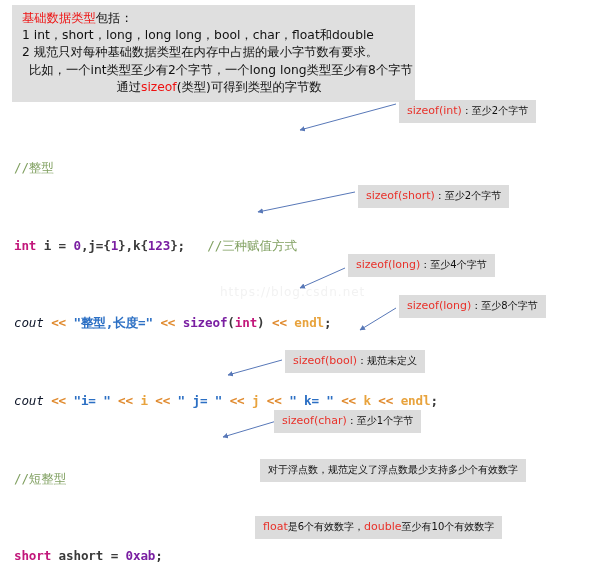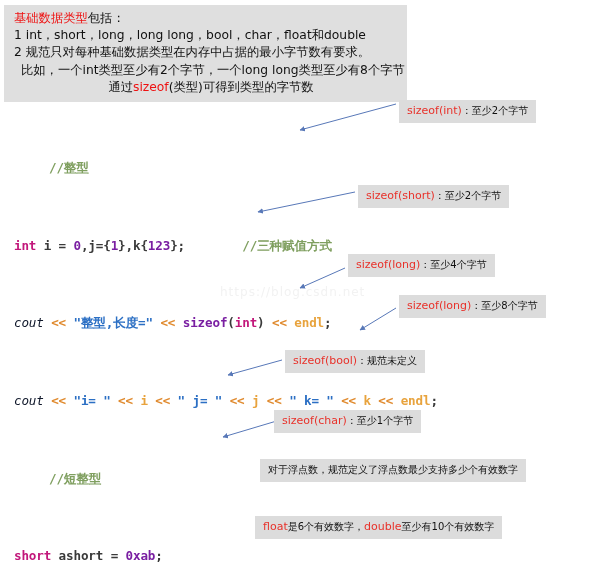--- a/index.html
+++ b/index.html
@@ -12,21 +12,21 @@
     width: 600px;
     height: 584px;
     position: relative;
     overflow: hidden;
     font-family: "DejaVu Sans", "Liberation Sans", sans-serif;
   }
 
   
   #header-note {
     position: absolute;
-    left: 4px;
+    left: 12px;
     top: 5px;
     width: 403px;
     background: #dfdfdf;
     padding: 5px 6px 6px 10px;
     box-sizing: border-box;
     font-size: 12.3px;
     line-height: 17.2px;
     color: #111111;
     letter-spacing: 0px;
   }
@@ -48,21 +48,21 @@
   }
   #code .cl { display: block; white-space: pre; height: 19.4px; }
 
   
   .k   { color: #c2187b; font-weight: bold; }            
   .kw  { color: #7a1fa2; font-weight: bold; }            
   .id  { color: #3a3a3a; font-weight: bold; }            
   .var { color: #e8a33d; font-weight: bold; }            
   .num { color: #7a1fa2; font-weight: bold; }            
   .str { color: #2b6fc4; font-weight: bold; }            
-  .cmt { color: #7f9f5f; font-weight: bold; margin-left: 35px; }            
+  .cmt { color: #7f9f5f; font-weight: normal; }            
   .op  { color: #e08a2e; font-weight: bold; }            
   .pun { color: #3a3a3a; font-weight: bold; }            
   .cout{ color: #0f172a; font-style: italic; }           
 
   
   .callout {
     position: absolute;
     background: #dcdcdc;
     color: #111111;
     font-family: "DejaVu Sans", "Liberation Sans", sans-serif;

